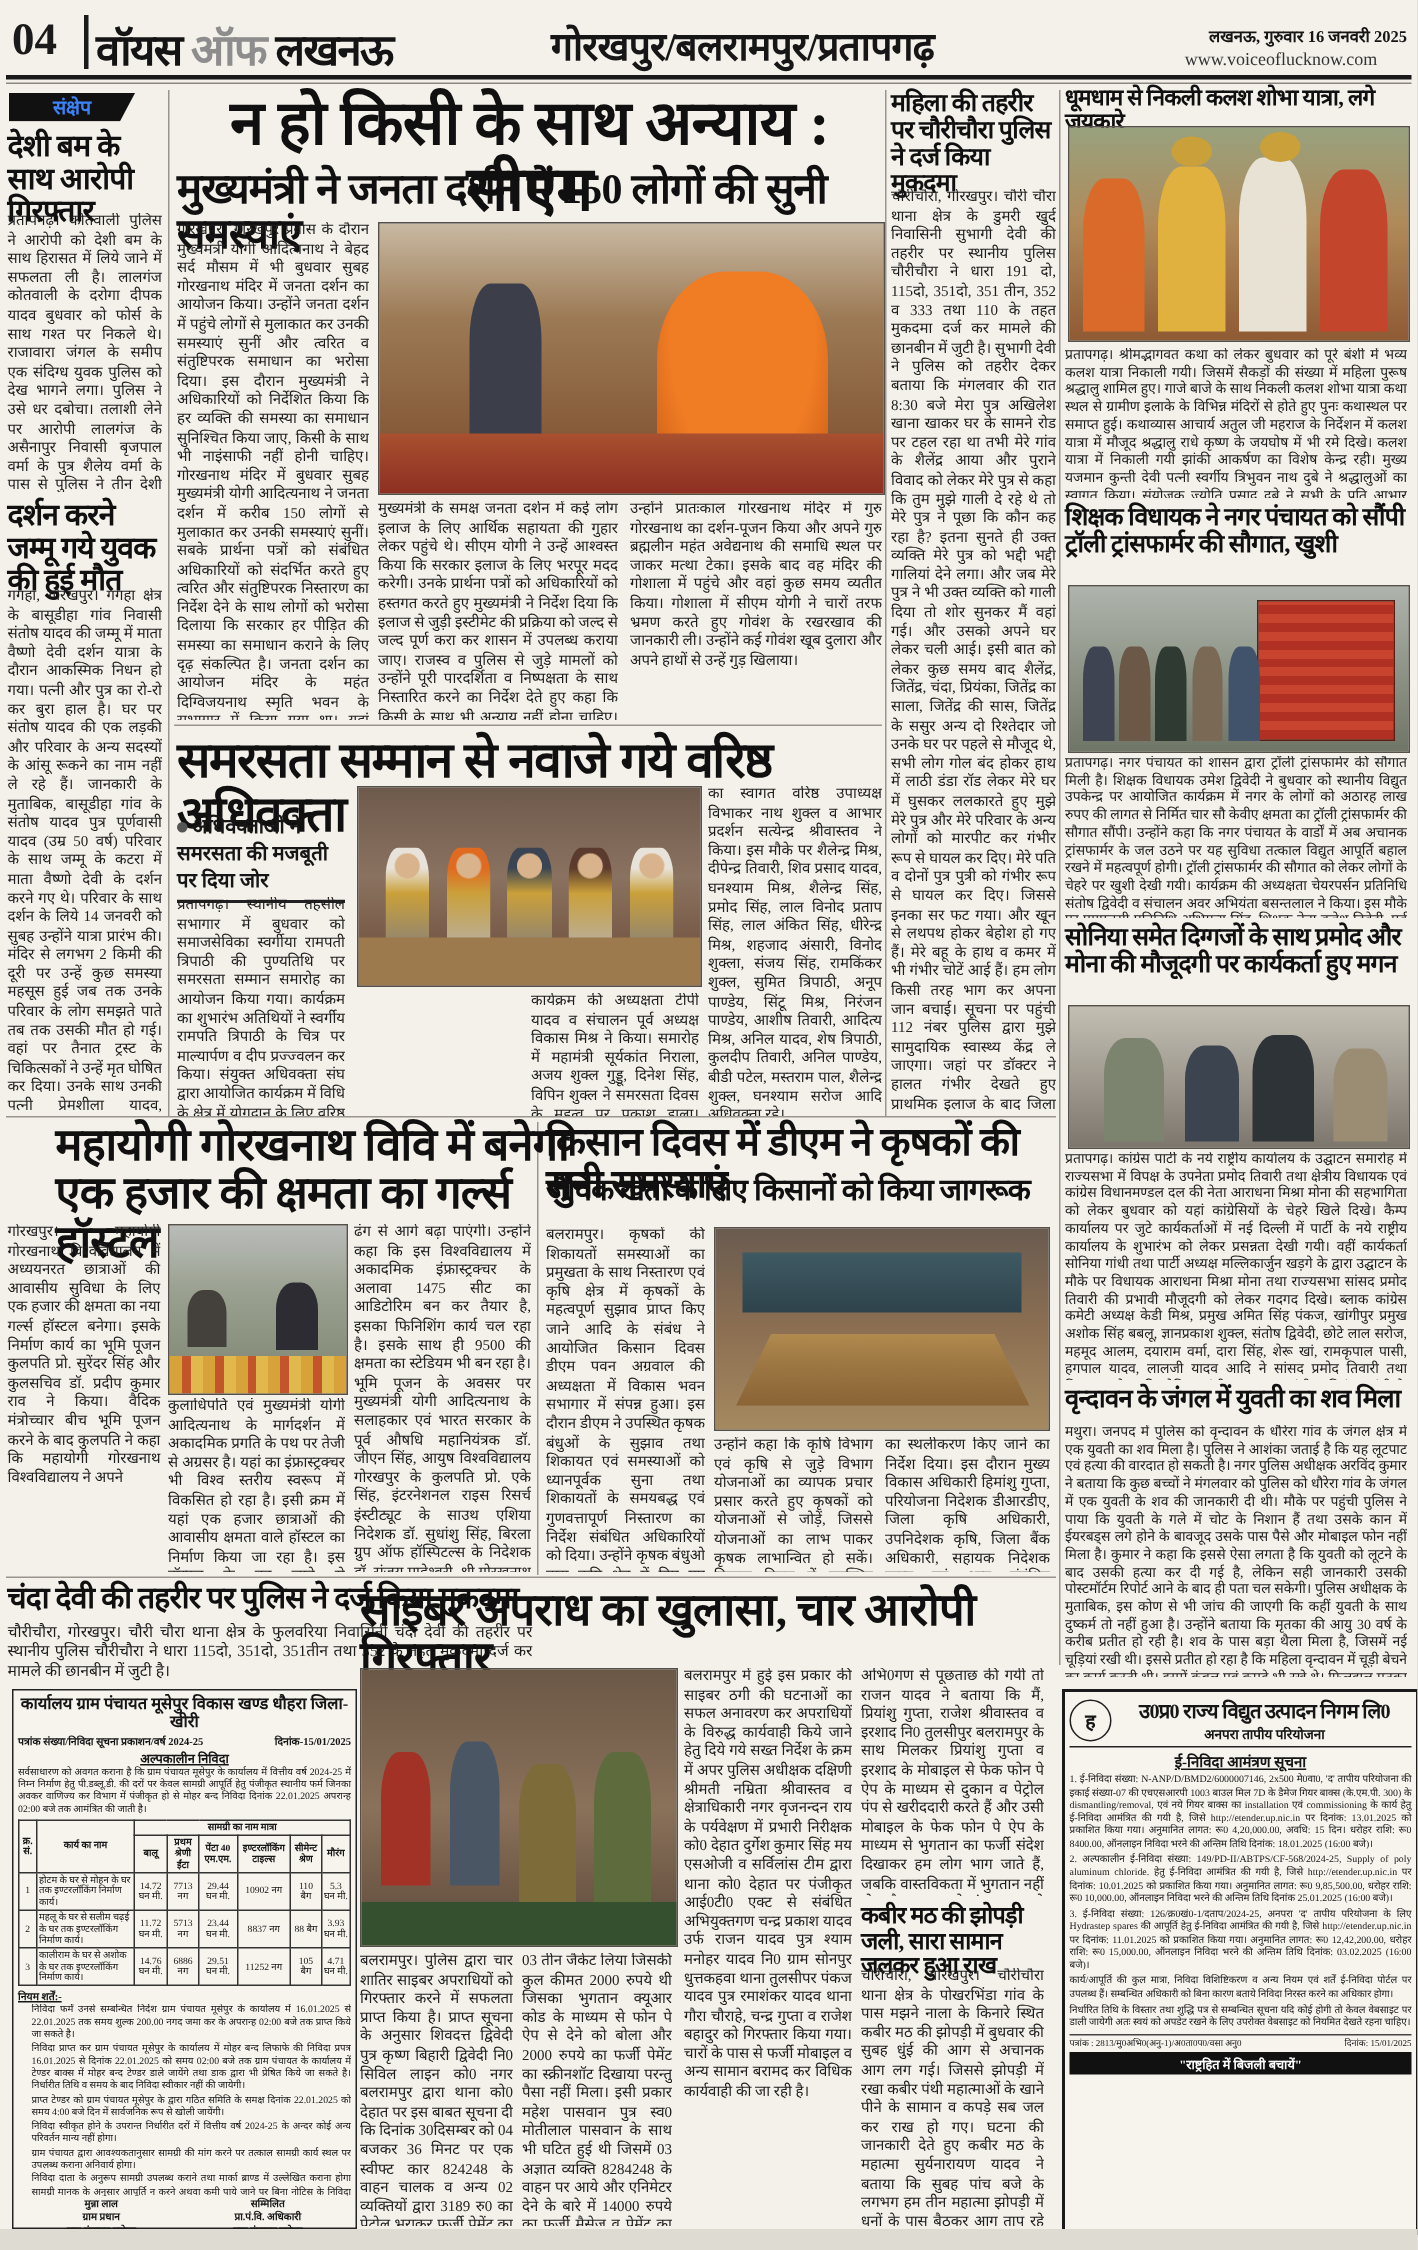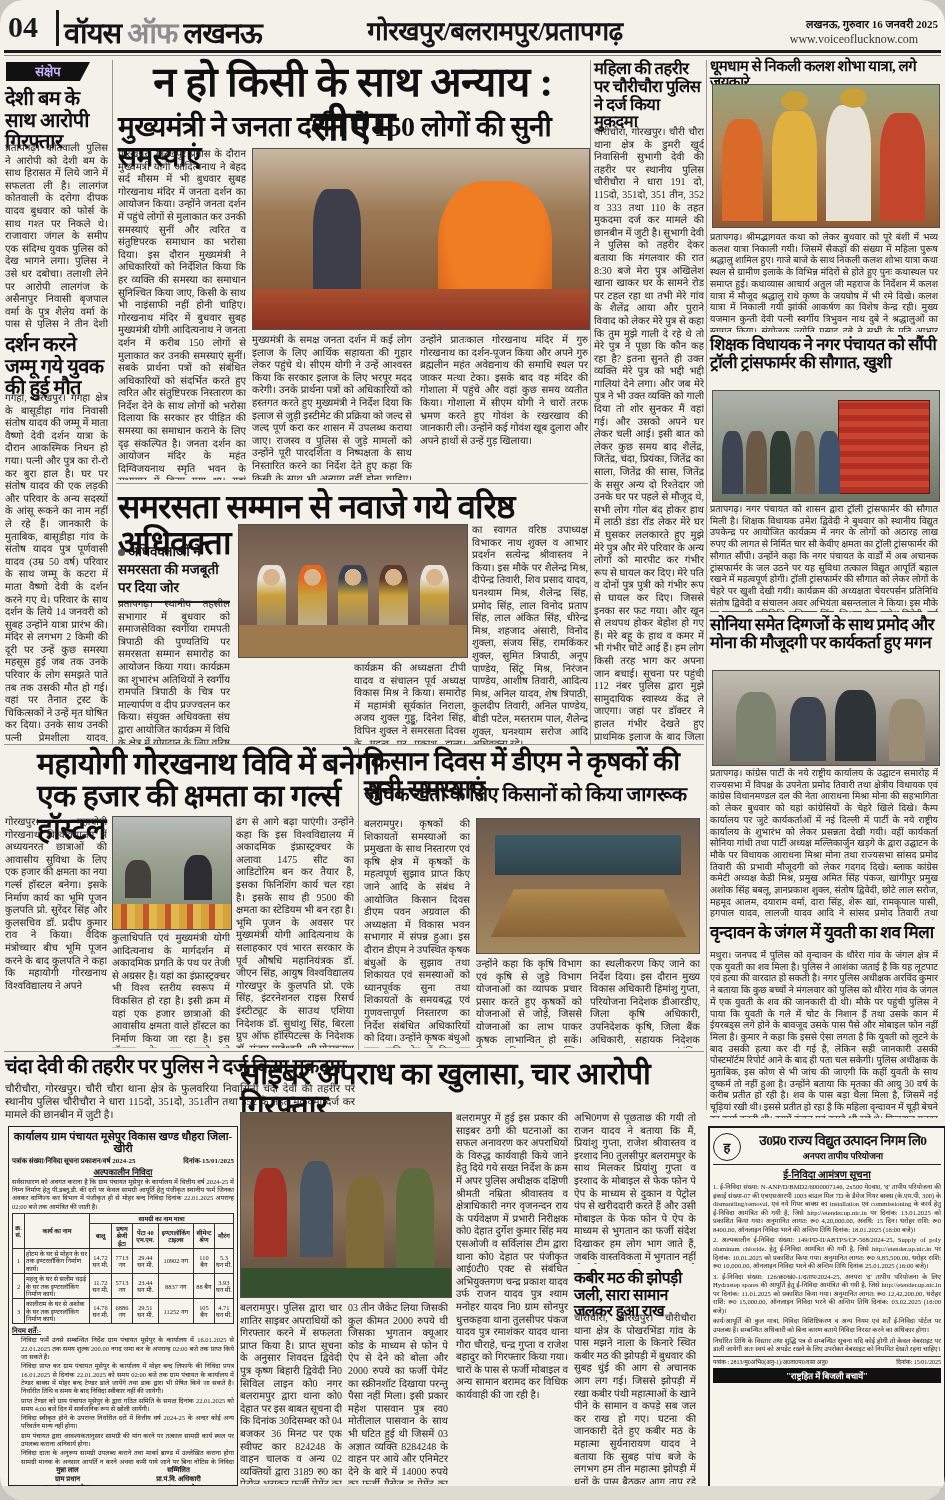--- a/index.html
+++ b/index.html
@@ -1,17 +1,17 @@
 <!DOCTYPE html>
 <html lang="hi"><head>
 <meta charset="utf-8">
 <style>
   html,body{margin:0;padding:0;}
   body{background:#c9c6bf;font-family:"Liberation Serif", serif;}
-  .page{position:relative;width:945px;height:1500px;background:#f4f1ea;overflow:hidden;color:#161616;border-radius:24px;}
+  .page{position:relative;width:945px;height:1500px;background:#f4f1ea;overflow:hidden;color:#161616;}
   .abs{position:absolute;}
   .hl{font-weight:bold;color:#101010;line-height:1.08;letter-spacing:-0.5px;}
   .body-txt{font-size:10px;line-height:1.26;text-align:justify;color:#1d1d1d;overflow:hidden;}
   .sm{font-size:9.3px;}
   .vline{position:absolute;width:1px;background:#9a968e;}
   .hline{position:absolute;height:1px;background:#9a968e;}
   .photo{position:absolute;border:1px solid #55504a;overflow:hidden;}
   .kicker{font-weight:bold;font-size:13.5px;line-height:1.2;}
   .boxed{border:2px solid #1b1b1b;background:#f7f4ee;}
   table{border-collapse:collapse;}
@@ -40,21 +40,21 @@
   <div class="abs" style="left:4px;top:55px;width:937px;height:1px;background:#8c8880;"></div>
 
   <div class="vline" style="left:112px;top:60px;height:684px;"></div>
   <div class="vline" style="left:590px;top:60px;height:684px;"></div>
   <div class="vline" style="left:706px;top:60px;height:1050px;"></div>
   <div class="vline" style="left:358px;top:748px;height:302px;"></div>
   <div class="hline" style="left:4px;top:744px;width:700px;"></div>
   <div class="hline" style="left:4px;top:1051px;width:700px;"></div>
   <div class="hline" style="left:116px;top:483px;width:472px;"></div>
 
-  <div class="abs" style="left:6px;top:62px;width:84px;height:19px;background:#111;color:#c4b5fd;font-weight:bold;font-size:13px;text-align:center;line-height:19px;clip-path:polygon(0 0,100% 0,88% 100%,0 100%);">संक्षेप</div>
+  <div class="abs" style="left:6px;top:62px;width:84px;height:19px;background:#111;color:#3b82f6;font-weight:bold;font-size:13px;text-align:center;line-height:19px;clip-path:polygon(0 0,100% 0,88% 100%,0 100%);">संक्षेप</div>
   <div class="abs hl" style="left:5px;top:88px;width:103px;font-size:20px;">देशी बम के साथ आरोपी गिरफ्तार</div>
   <div class="abs body-txt" style="left:5px;top:142px;width:103px;height:186px;">प्रतापगढ़। कोतवाली पुलिस ने आरोपी को देशी बम के साथ हिरासत में लिये जाने में सफलता ली है। लालगंज कोतवाली के दरोगा दीपक यादव बुधवार को फोर्स के साथ गश्त पर निकले थे। राजावारा जंगल के समीप एक संदिग्ध युवक पुलिस को देख भागने लगा। पुलिस ने उसे धर दबोचा। तलाशी लेने पर आरोपी लालगंज के असैनापुर निवासी बृजपाल वर्मा के पुत्र शैलेय वर्मा के पास से पुलिस ने तीन देशी बम बरामद किया। पुलिस ने आरोपी के खिलाफ विस्फोटक पदार्थ अधिनियम का केस दर्ज किया। दोपहर बाद पुलिस ने आरोपी को जेल भेज दिया।</div>
   <div class="abs hl" style="left:5px;top:334px;width:103px;font-size:20px;">दर्शन करने जम्मू गये युवक की हुई मौत</div>
   <div class="abs body-txt" style="left:5px;top:392px;width:103px;height:350px;">गगहा, गोरखपुर। गगहा क्षेत्र के बासूडीहा गांव निवासी संतोष यादव की जम्मू में माता वैष्णो देवी दर्शन यात्रा के दौरान आकस्मिक निधन हो गया। पत्नी और पुत्र का रो-रो कर बुरा हाल है। घर पर संतोष यादव की एक लड़की और परिवार के अन्य सदस्यों के आंसू रूकने का नाम नहीं ले रहे हैं। जानकारी के मुताबिक, बासूडीहा गांव के संतोष यादव पुत्र पूर्णवासी यादव (उम्र 50 वर्ष) परिवार के साथ जम्मू के कटरा में माता वैष्णो देवी के दर्शन करने गए थे। परिवार के साथ दर्शन के लिये 14 जनवरी को सुबह उन्होंने यात्रा प्रारंभ की। मंदिर से लगभग 2 किमी की दूरी पर उन्हें कुछ समस्या महसूस हुई जब तक उनके परिवार के लोग समझते पाते तब तक उसकी मौत हो गई। वहां पर तैनात ट्रस्ट के चिकित्सकों ने उन्हें मृत घोषित कर दिया। उनके साथ उनकी पत्नी प्रेमशीला यादव, एकलौता पुत्र अंकित यादव और उनके रिश्तेदार सुनील यादव एवं नीलम यादव भी गए हैं। पत्नी और पुत्र का रो-रो कर बुरा हाल है। घर पर संतोष यादव की एक लड़की और परिवार के अन्य सदस्यों के आंसू रूकने का नाम नहीं ले रहे हैं। संतोष यादव के भाई श्रवण यादव के अनुसार कल तक जम्मू से शव गांव पहुंचेगा।</div>
 
   <div class="abs hl" style="left:118px;top:60px;width:470px;font-size:41px;text-align:center;">न हो किसी के साथ अन्याय : सीएम</div>
   <div class="abs hl" style="left:118px;top:112px;width:470px;font-size:28px;">मुख्यमंत्री ने जनता दर्शन में 150 लोगों की सुनी समस्याएं</div>
   <div class="photo" style="left:252px;top:148px;width:336px;height:180px;background:linear-gradient(180deg,#c8b9a2 0%,#9c7a55 35%,#7a4a2c 100%);">
     <div style="position:absolute;left:55%;top:18%;width:34%;height:82%;background:radial-gradient(ellipse at 50% 30%,#f07c24 0 60%,#c65a14 100%);border-radius:40% 40% 10% 10%;"></div>
     <div style="position:absolute;left:18%;top:22%;width:14%;height:70%;background:#3c3f4a;border-radius:30% 30% 0 0;"></div>

